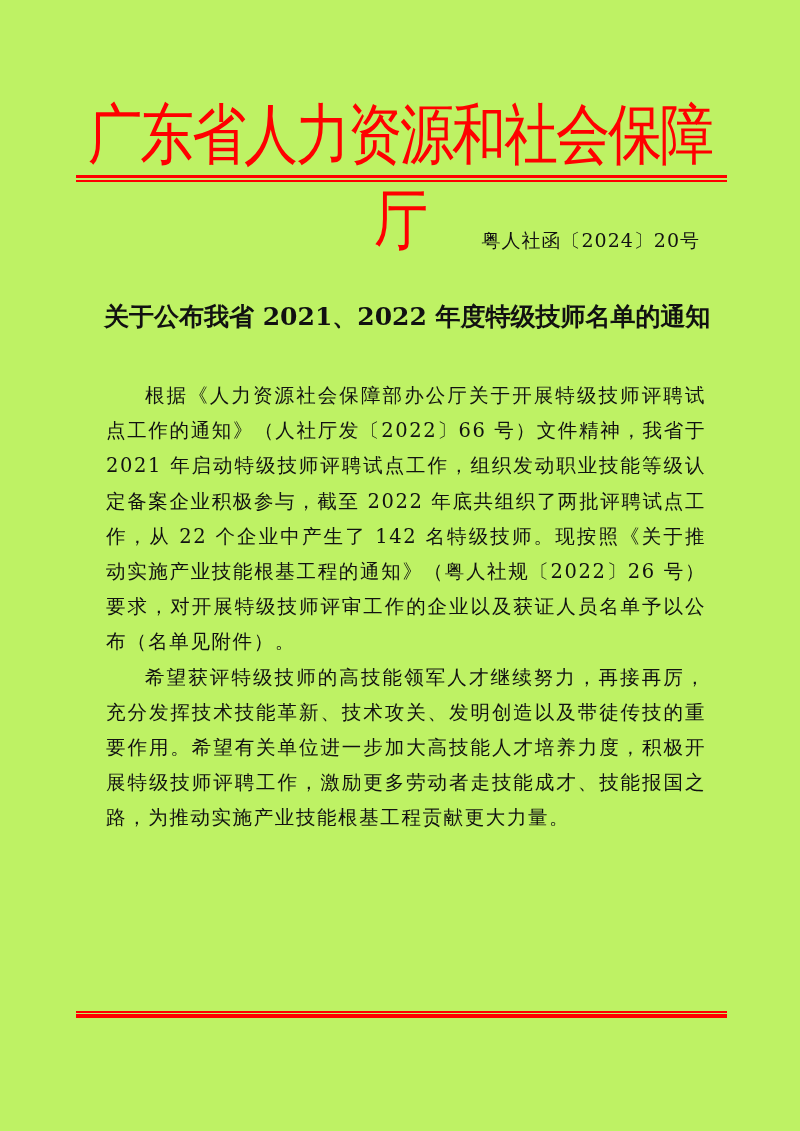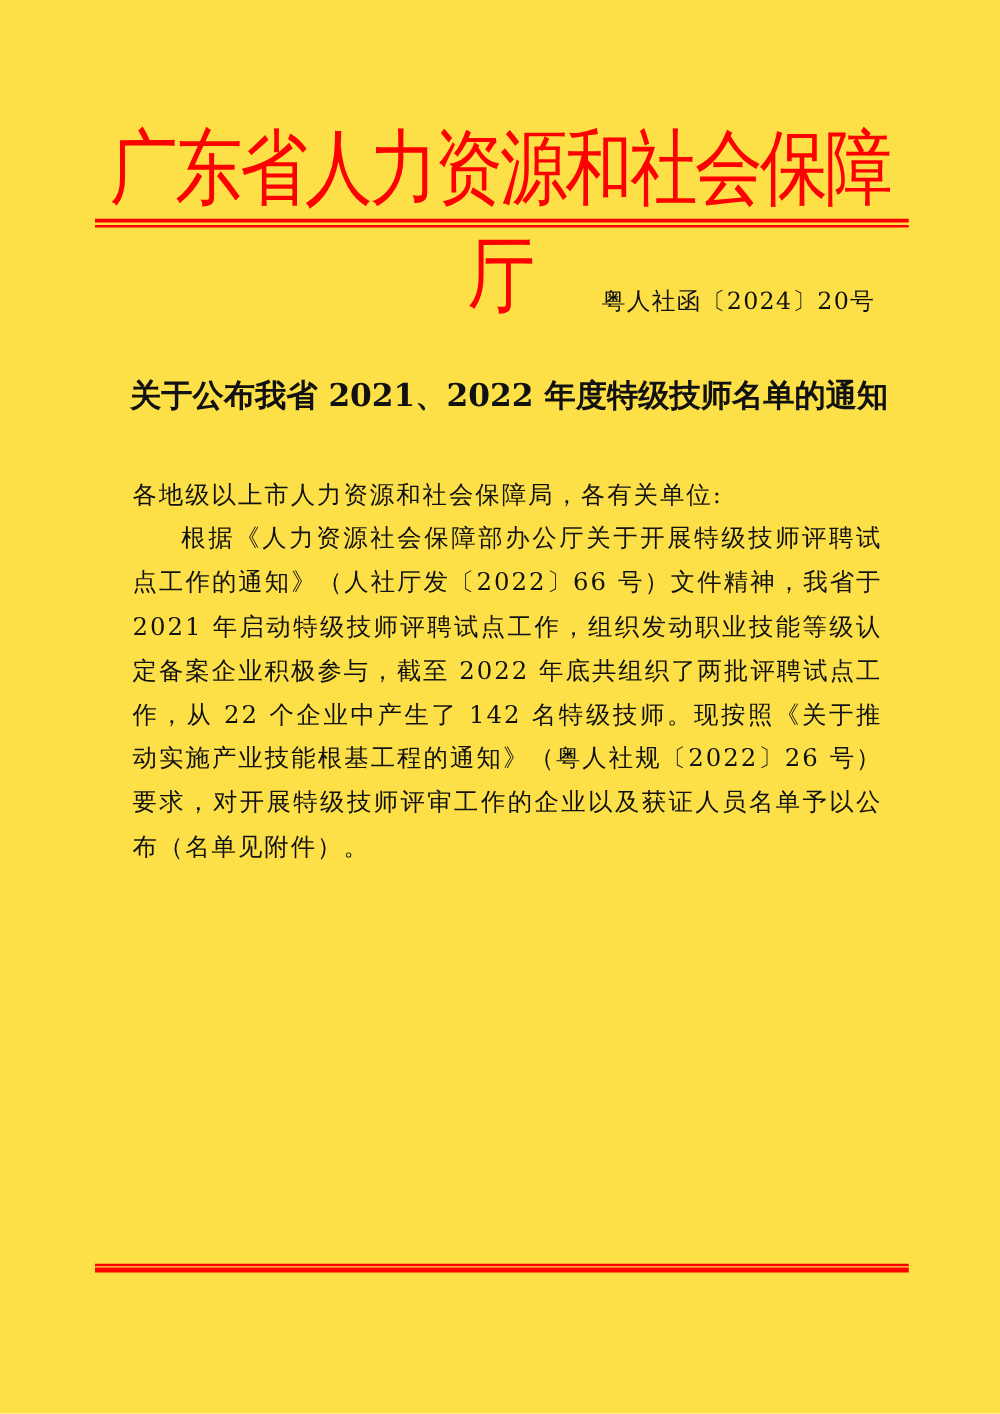--- a/index.html
+++ b/index.html
@@ -1,17 +1,17 @@
 <!DOCTYPE html>
 <html><head>
 <meta charset="utf-8">
 <style>
   html, body { margin: 0; padding: 0; background: #ffffff; }
   body { width: 800px; height: 1131px; position: relative; overflow: hidden; }
-  .page { position: absolute; left: 0; top: 0; width: 800px; height: 1131px; background: #fde047; }
+  .page { position: absolute; left: 0; top: 0; width: 800px; height: 1131px; background: #bef264; }
   .masthead {
     position: absolute; left: 75px; top: 92px; width: 650px;
     text-align: center; color: #ff0000;
     font-family: "DejaVu Serif", "Liberation Serif", serif;
     font-size: 54px; line-height: 70px; letter-spacing: -2px;
     transform: scaleY(1.22); transform-origin: top center;
   }
   .rule-top {
     position: absolute; left: 76px; top: 175px; width: 651px; height: 7px;
   }
@@ -49,21 +49,21 @@
   <div class="rule-top">
     <div class="thick"></div>
     <div class="thin"></div>
   </div>
 
   <div class="docno">粤人社函〔2024〕20号</div>
 
   <div class="title">关于公布我省 2021、2022 年度特级技师名单的通知</div>
 
   <div class="body-text">
-    <p>各地级以上市人力资源和社会保障局，各有关单位:</p>
     <p class="indent">根据《人力资源社会保障部办公厅关于开展特级技师评聘试点工作的通知》（人社厅发〔2022〕66 号）文件精神，我省于 2021 年启动特级技师评聘试点工作，组织发动职业技能等级认定备案企业积极参与，截至 2022 年底共组织了两批评聘试点工作，从 22 个企业中产生了 142 名特级技师。现按照《关于推动实施产业技能根基工程的通知》（粤人社规〔2022〕26 号）要求，对开展特级技师评审工作的企业以及获证人员名单予以公布（名单见附件）。</p>
+    <p class="indent">希望获评特级技师的高技能领军人才继续努力，再接再厉，充分发挥技术技能革新、技术攻关、发明创造以及带徒传技的重要作用。希望有关单位进一步加大高技能人才培养力度，积极开展特级技师评聘工作，激励更多劳动者走技能成才、技能报国之路，为推动实施产业技能根基工程贡献更大力量。</p>
   </div>
 
   <div class="rule-bottom">
     <div class="thin"></div>
     <div class="thick"></div>
   </div>
 </div>
 
 </body></html>

